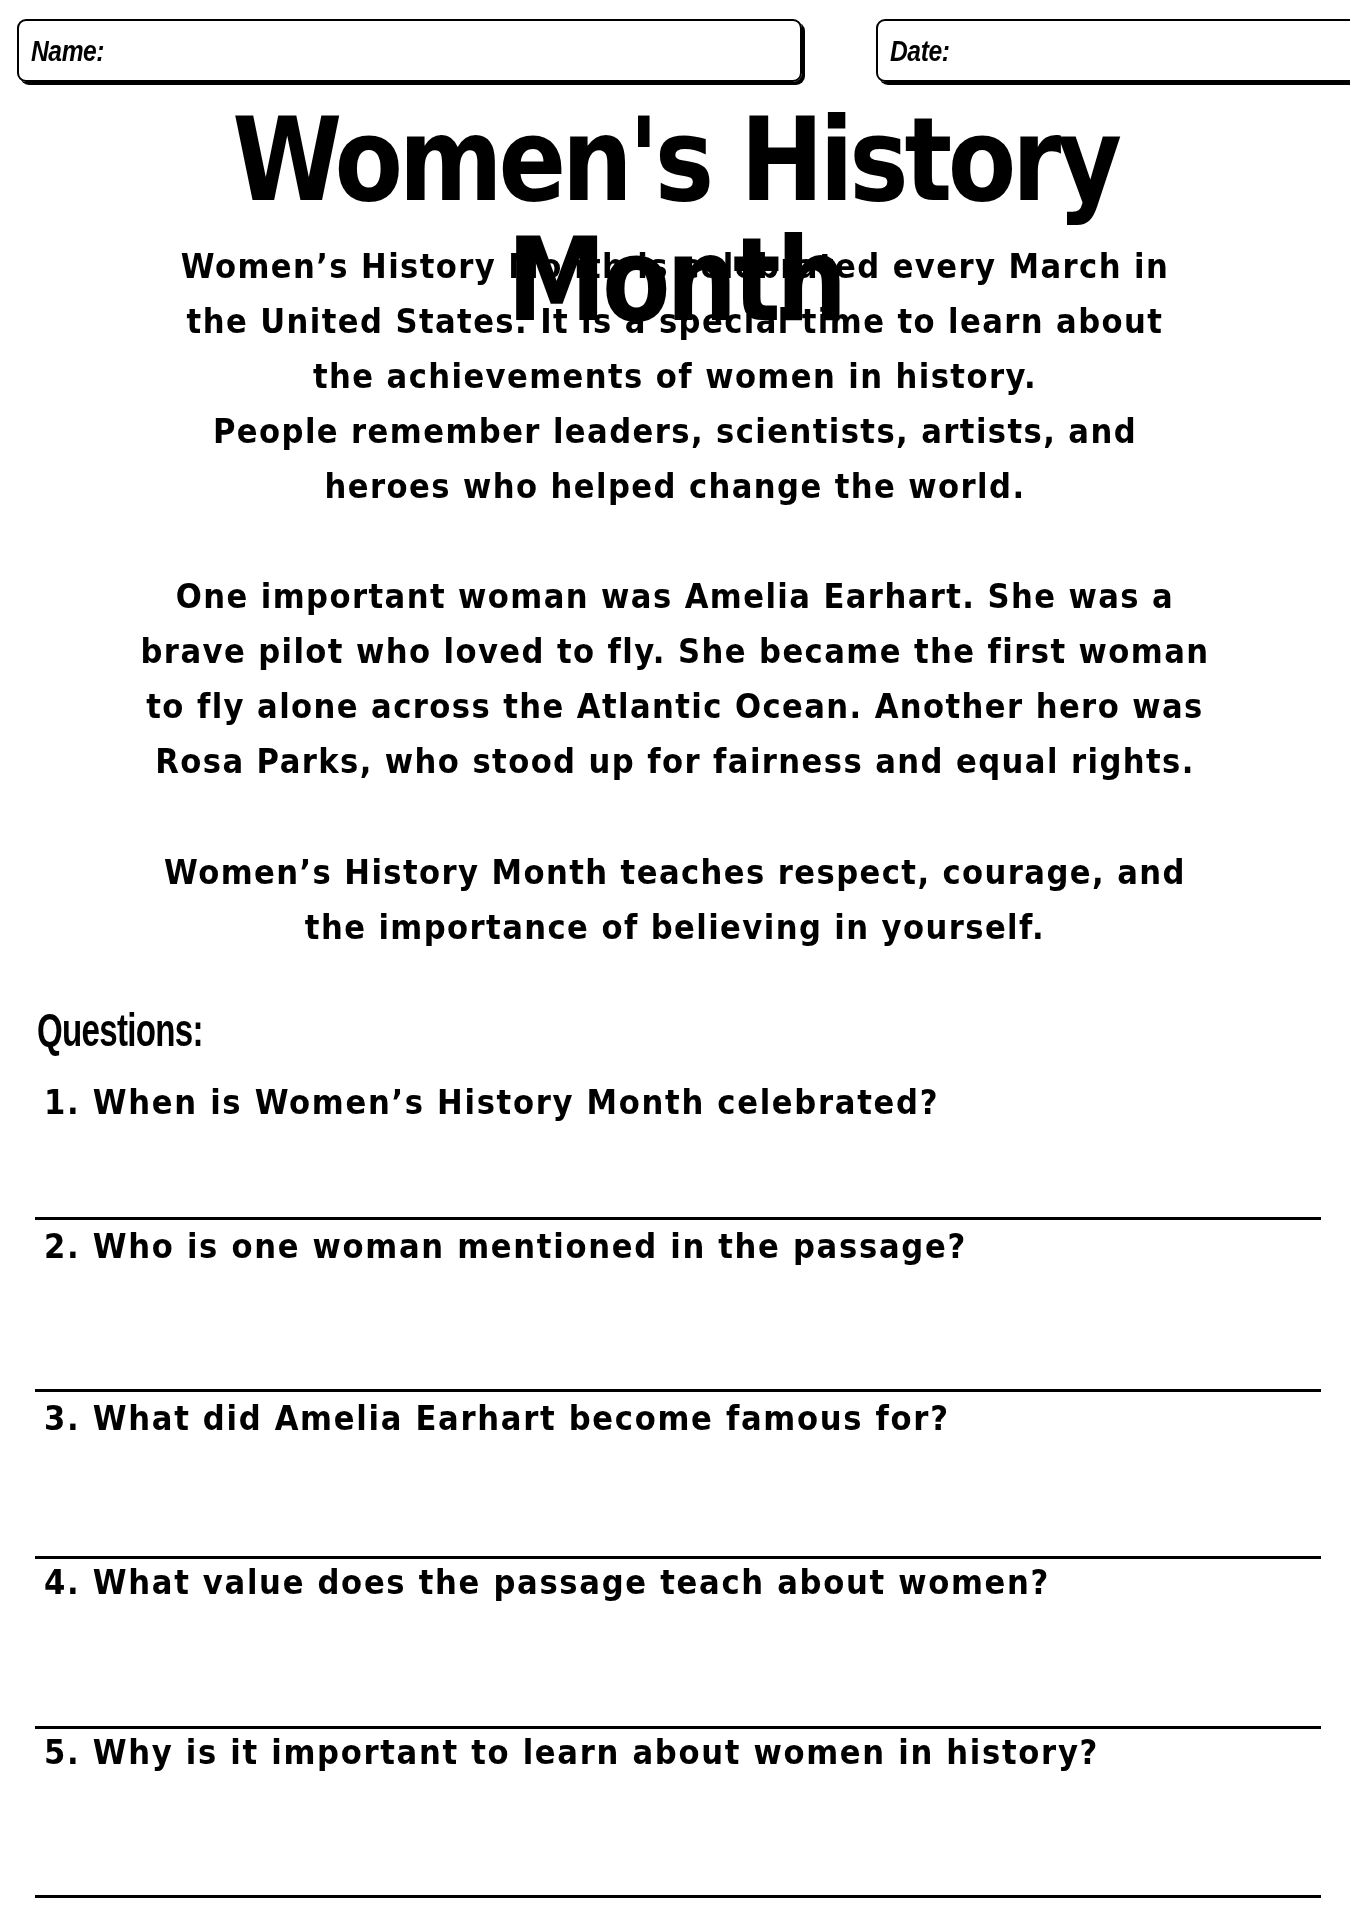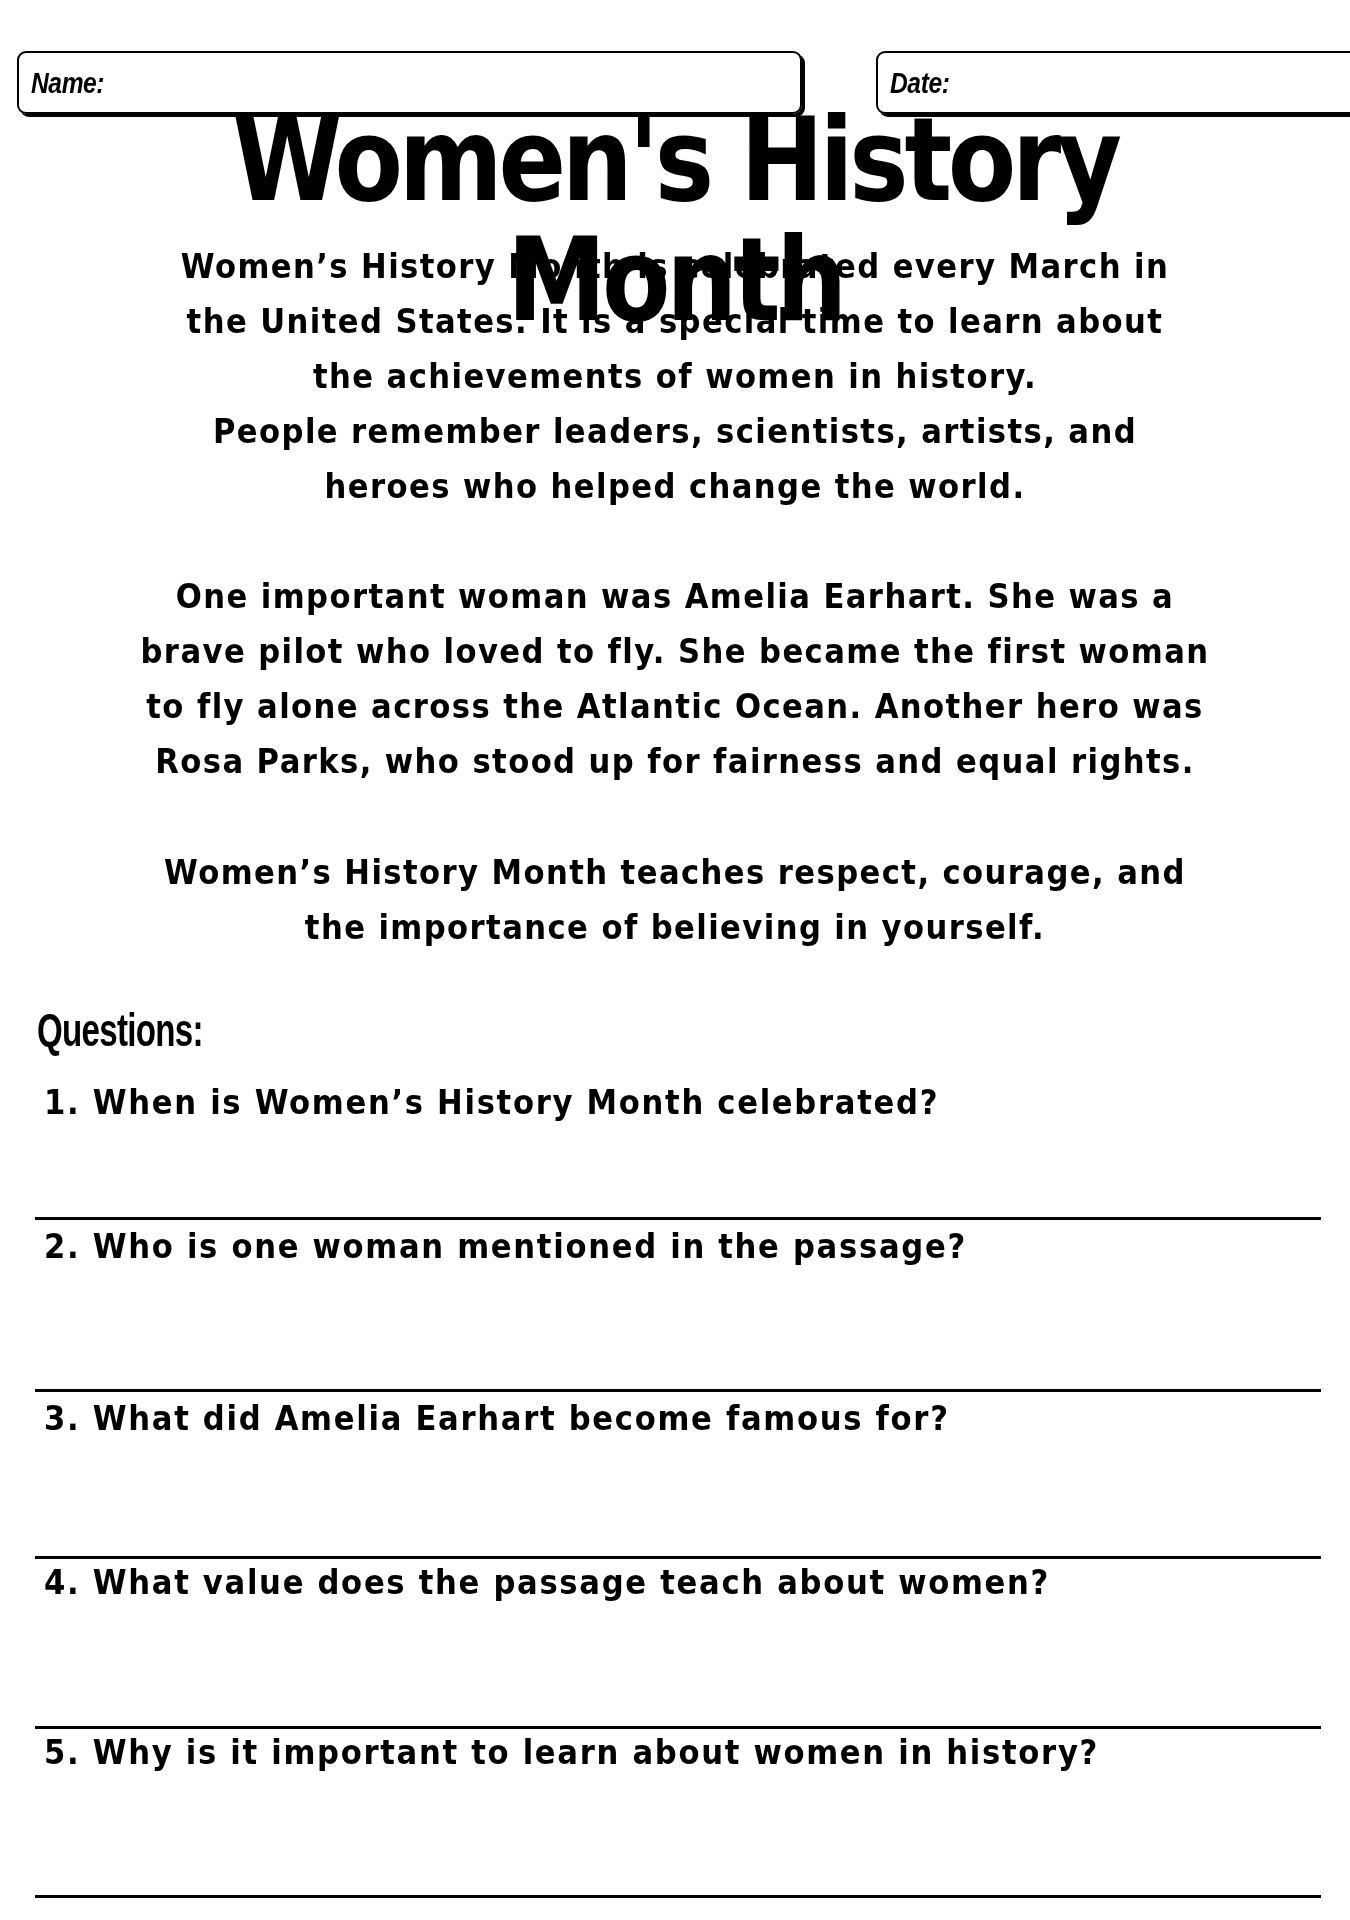--- a/index.html
+++ b/index.html
@@ -1,21 +1,21 @@
 <!DOCTYPE html>
 <html><head>
   <meta charset="utf-8">
   <style>
     html, body { margin: 0; padding: 0; background: #ffffff; }
     body { width: 1350px; height: 1920px; position: relative; overflow: hidden; color: #000; font-family: "DejaVu Sans", sans-serif; }
     .field-box {
       position: absolute; top: 19px; height: 63px; box-sizing: border-box;
       border: 2px solid #000; border-radius: 9px;
       box-shadow: 3px 3px 0 #000;
-      display: flex; align-items: center; padding-left: 12px; margin-top: 32px;
+      display: flex; align-items: center; padding-left: 12px;
     }
     .field-box .lbl {
       font-family: "Liberation Sans", sans-serif; font-style: italic; font-weight: bold;
       font-size: 30px; letter-spacing: -0.5px; transform: scaleX(0.82); transform-origin: left center;
     }
     #name-box { left: 17px; width: 785px; }
     #date-box { left: 876px; width: 494px; }
     .title {
       position: absolute; top: 100px; left: 0; width: 1350px; text-align: center;
       font-family: "DejaVu Sans", sans-serif; font-weight: bold; font-size: 116px;

